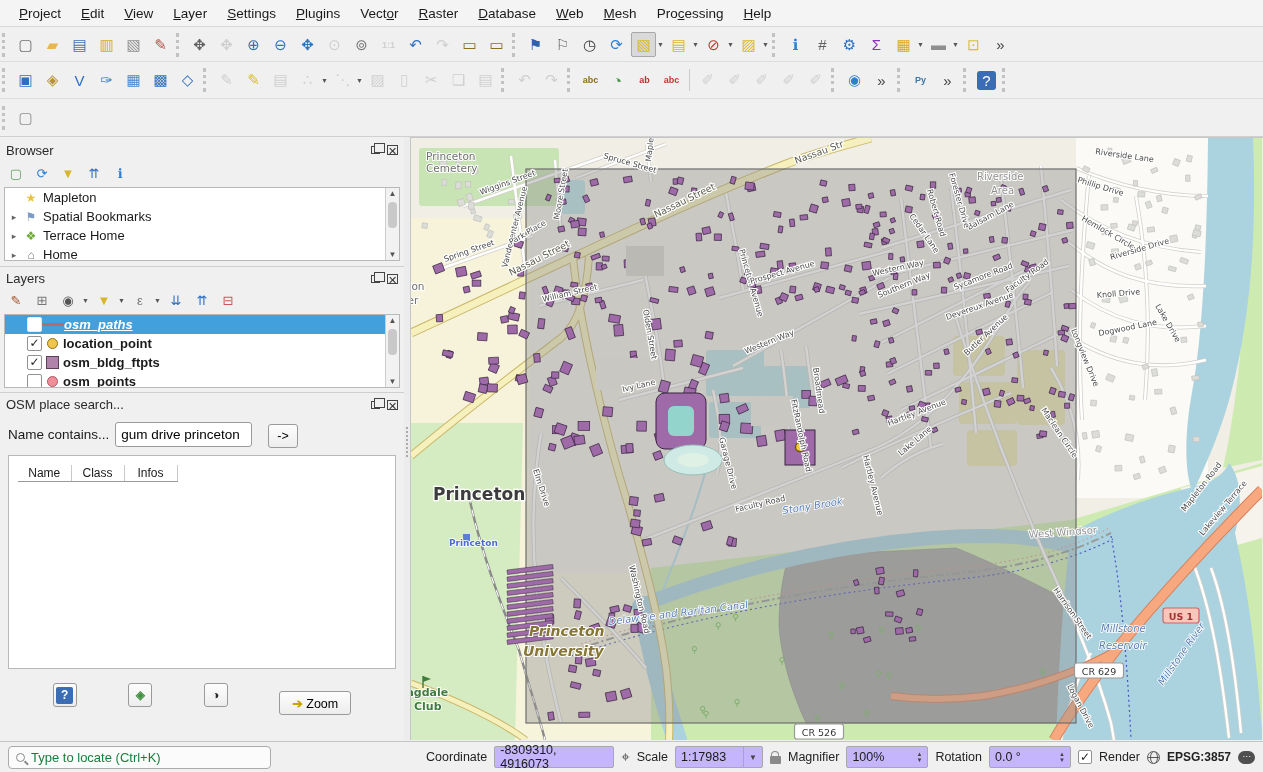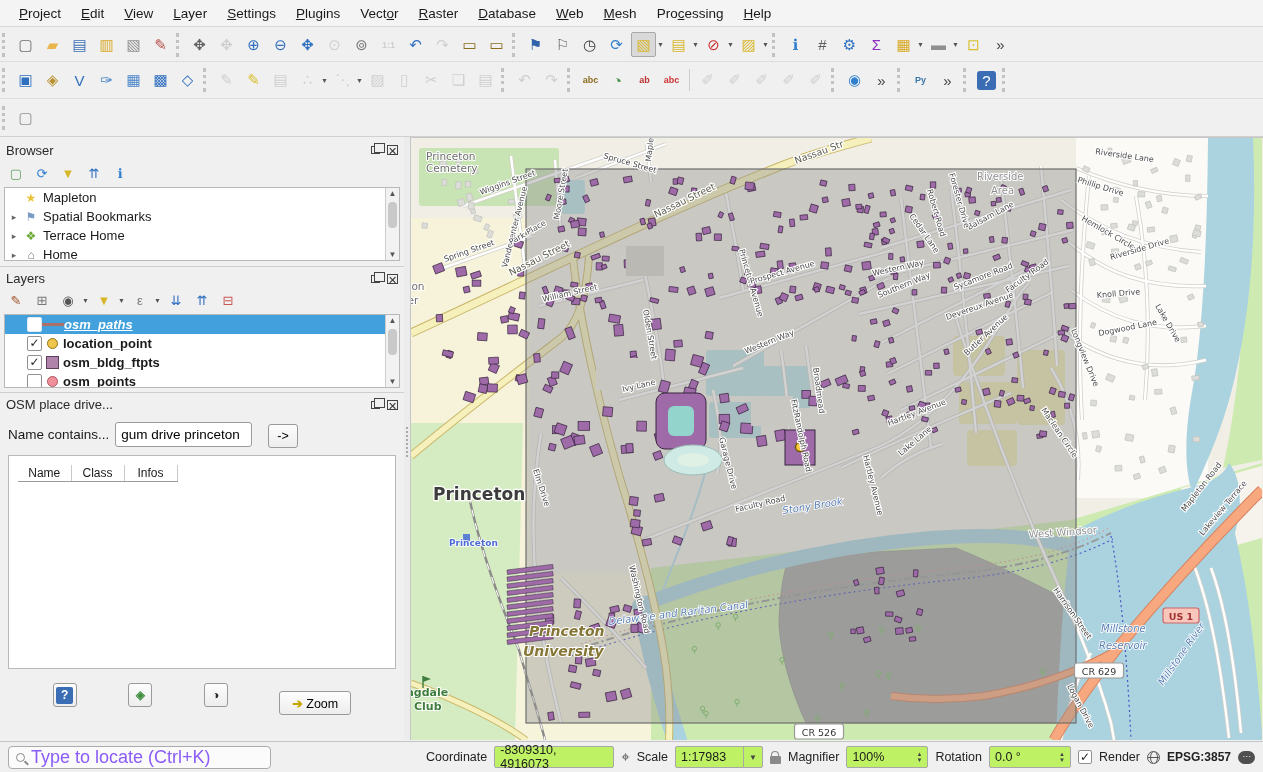--- a/index.html
+++ b/index.html
@@ -77,24 +77,24 @@
   .lwt  { font-size:10px; font-style:italic; fill:#5a7fb5; stroke:#fff; stroke-width:1.6px; paint-order:stroke; }
   .lcity{ font-size:17px; font-weight:600; fill:#3c3c3c; stroke:#fff; stroke-width:2.6px; paint-order:stroke; }
   .luni { font-size:14px; font-style:italic; font-weight:600; fill:#857636; stroke:#fff; stroke-width:2px; paint-order:stroke; }
   .lham { font-size:10.5px; fill:#6f6f6f; stroke:#fff; stroke-width:2px; paint-order:stroke; }
   .lham2{ font-size:10px; fill:#909090; stroke:#fff; stroke-width:1.8px; paint-order:stroke; }
   .lsta { font-size:9px; font-weight:bold; fill:#4a6bd4; stroke:#fff; stroke-width:1.6px; paint-order:stroke; }
   .llei { font-size:11px; font-weight:600; fill:#3e7d3e; stroke:#fff; stroke-width:1.8px; paint-order:stroke; }
 
   
   #statusbar { position:absolute; left:0; top:741px; width:100%; height:31px; background:#f0f0f0; border-top:1px solid #c4c4c4; display:flex; align-items:center; padding:0 8px; gap:7px; font-size:12.5px; }
-  #locate { display:flex; align-items:center; gap:6px; width:263px; height:23px; border:1px solid #ababab; border-radius:4px; background:#fbfbfb; color:#8b5cf6; padding:5px 7px; font-size:18px; }
+  #locate { display:flex; align-items:center; gap:6px; width:263px; height:23px; border:1px solid #ababab; border-radius:4px; background:#fbfbfb; color:#15803d; padding:5px 7px; font-size:13px; }
   .mag { width:9px; height:9px; border:1.6px solid #8a8a8a; border-radius:50%; position:relative; flex:none; }
   .mag::after { content:""; position:absolute; left:7px; top:8px; width:5px; height:1.6px; background:#8a8a8a; transform:rotate(45deg); }
-  .sfield { background:#bef264; border:1px solid #a8a8a8; border-radius:2px; height:22px; display:flex; align-items:center; padding:0 5px; }
+  .sfield { background:#c4b5fd; border:1px solid #a8a8a8; border-radius:2px; height:22px; display:flex; align-items:center; padding:0 5px; }
   .spin { display:flex; flex-direction:column; font-size:6px; color:#444; line-height:6px; padding-left:4px; }
   .slabel { color:#222; }
   .combo-arrow { border-left:1px solid #a8a8a8; margin-left:5px; padding-left:5px; font-size:8px; color:#444; align-self:stretch; display:flex; align-items:center; }
   .lock { width:11px; height:8px; background:#8a8a8a; border-radius:1px; position:relative; margin-top:5px; }
   .lock::before { content:""; position:absolute; left:1.5px; top:-5px; width:6px; height:6px; border:1.6px solid #8a8a8a; border-bottom:none; border-radius:4px 4px 0 0; }
   .bubble { width:17px; height:13px; background:#4f4f4f; border-radius:7px; color:#fff; font-size:8px; text-align:center; line-height:11px; position:relative; }
   .bubble::after { content:""; position:absolute; left:3px; bottom:-3px; border:3px solid transparent; border-top-color:#4f4f4f; }
   .globe { width:13px; height:13px; border:1.4px solid #555; border-radius:50%; position:relative; overflow:hidden; flex:none; }
   .globe::before { content:""; position:absolute; left:50%; top:-1px; bottom:-1px; width:6px; margin-left:-3px; border:1px solid #555; border-radius:50%; }
   .globe::after { content:""; position:absolute; left:-1px; right:-1px; top:50%; height:0; border-top:1px solid #555; }
@@ -468,21 +468,21 @@
           <div class="vscroll">
             <span class="up">▲</span>
             <span class="thumb"></span>
             <span class="dn">▼</span>
           </div>
       </div>
     </div>
 
     <div style="position:absolute;left:0;top:255px;width:404px;border-top:1px solid #cfcfcf;">
       <div class="phead" style="padding-top:3px;">
-        <span class="ptitle">OSM place drive...</span>
+        <span class="ptitle">OSM place search...</span>
         <span class="pbtns">
           <span class="pfloat"></span>
           <span class="pclose">✕</span>
         </span>
       </div>
       <div class="srow" style="margin-top:9px;">
         <span style="font-size:13.5px;">Name contains...</span>
         <input class="sinput" style="width: 137px;" value="gum drive princeton">
         <span style="flex:1"></span>
         <span style="width:4px"></span>

